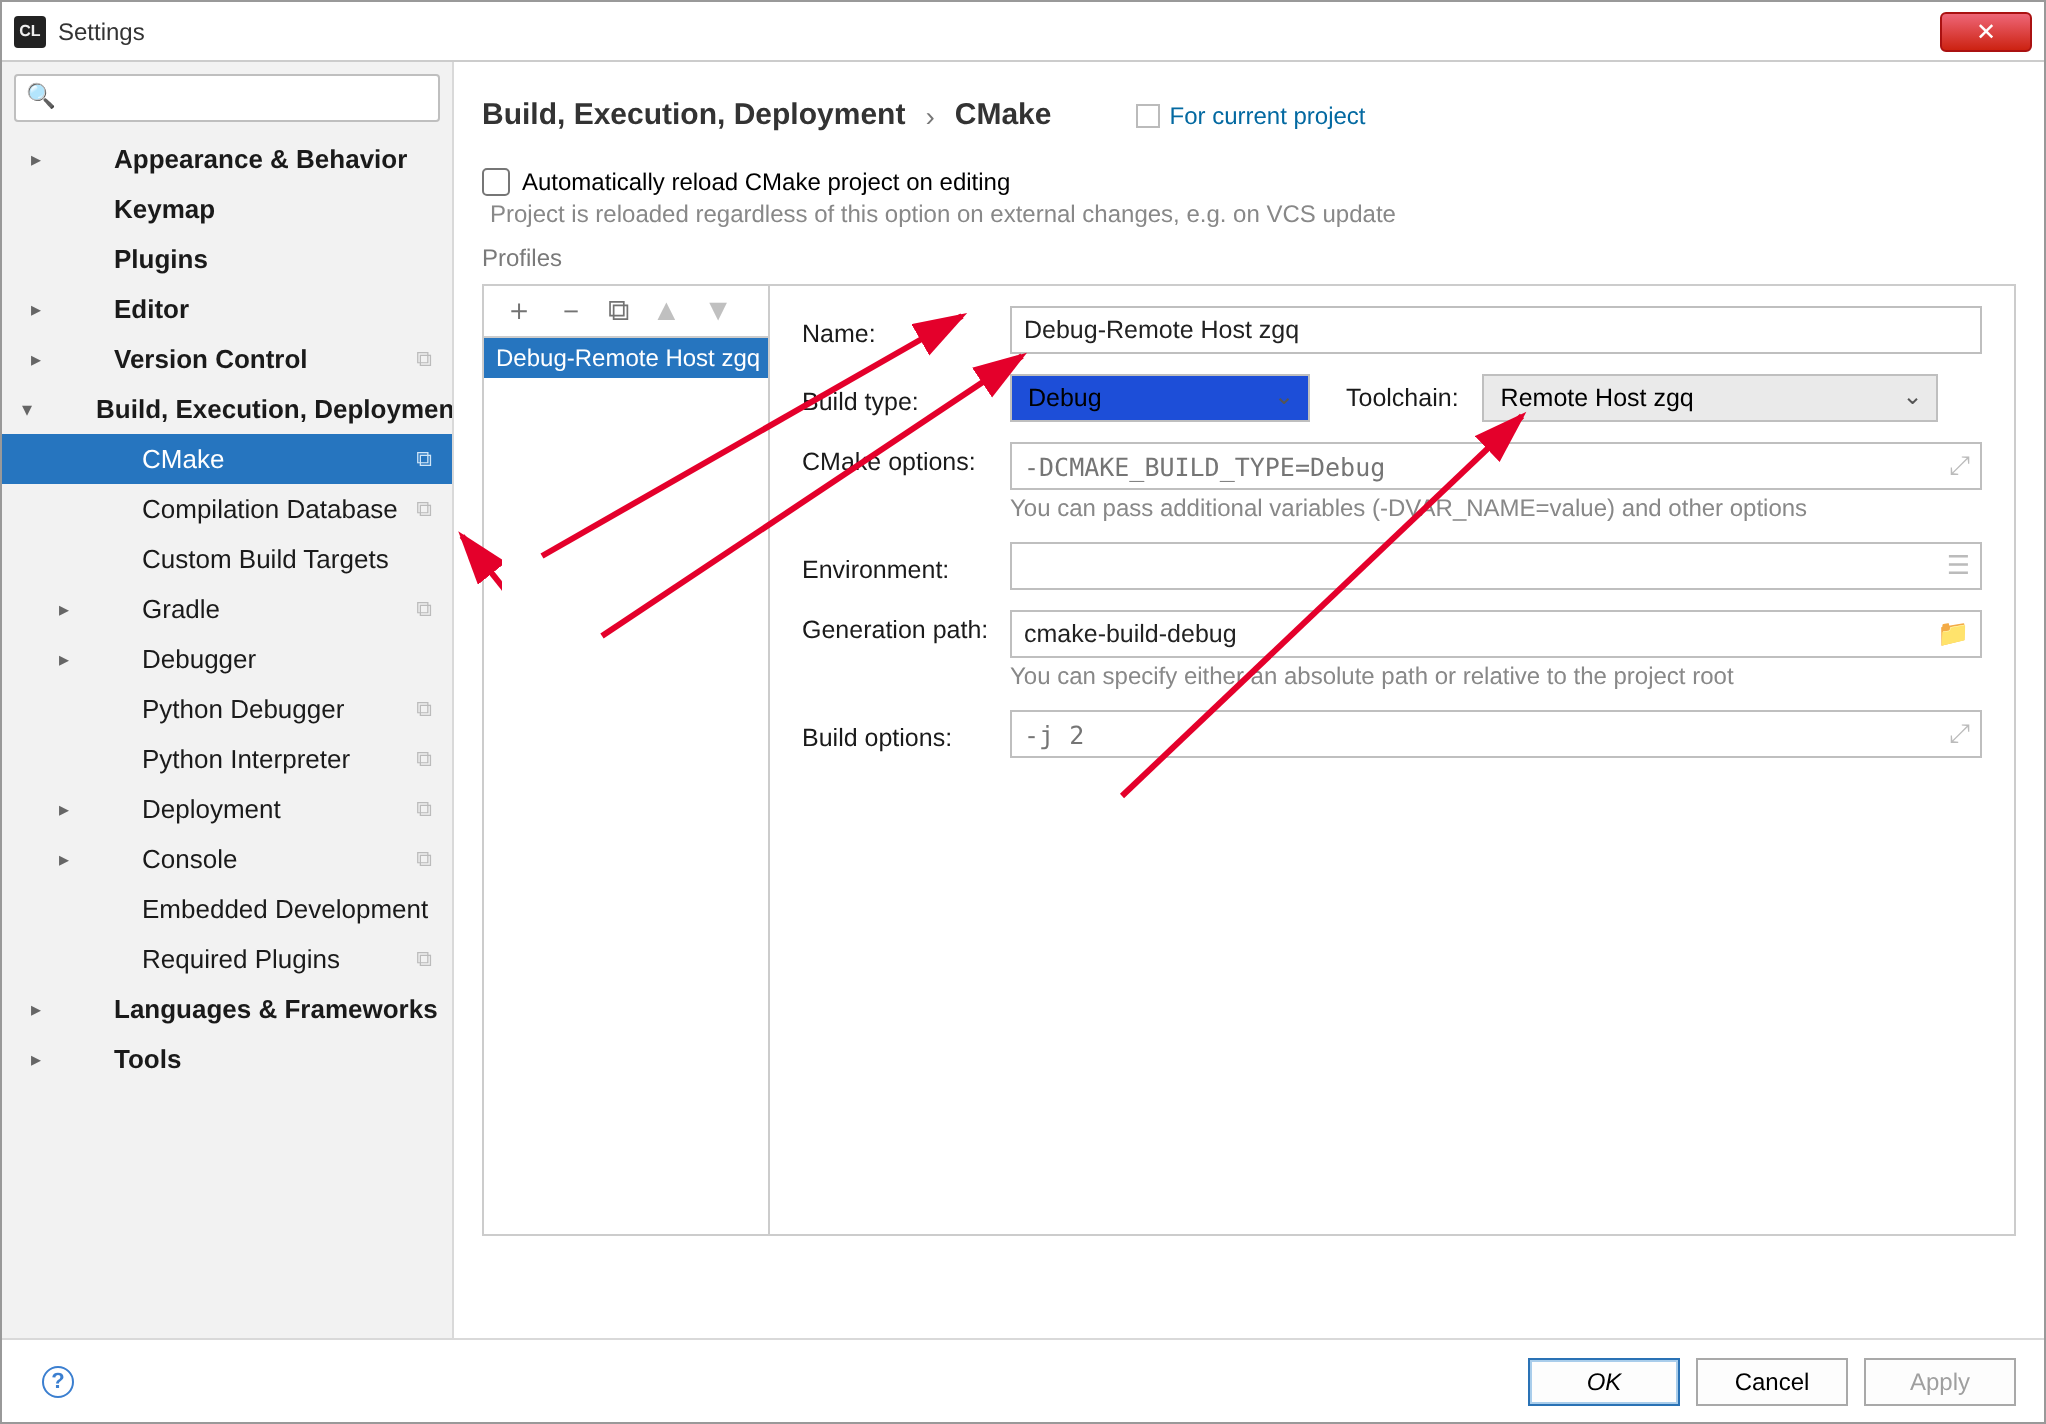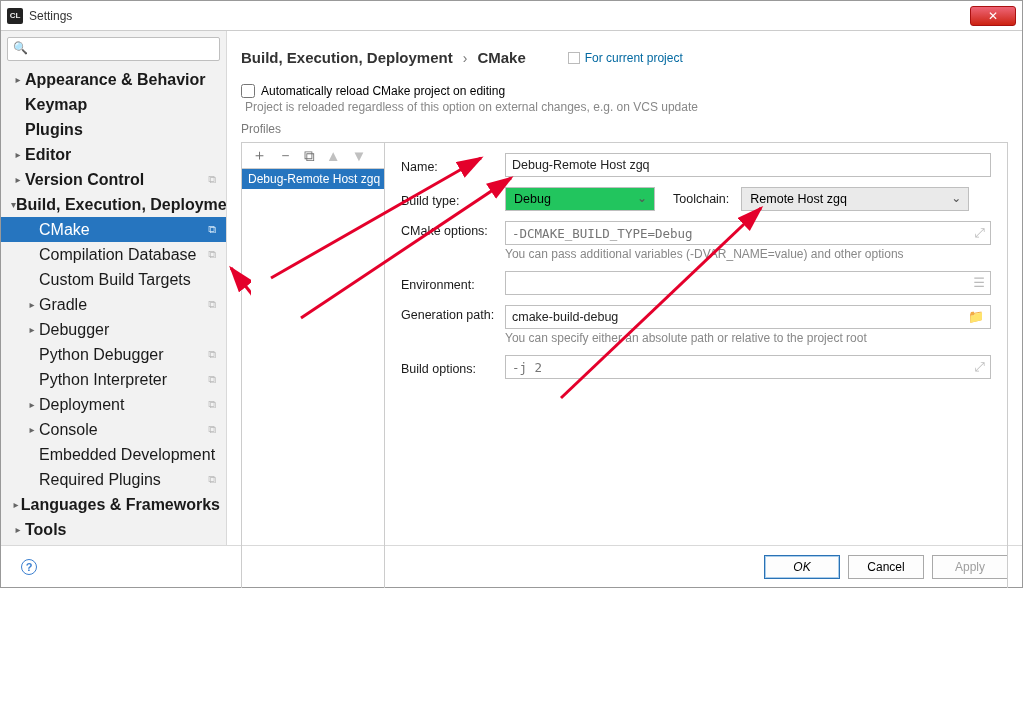--- a/index.html
+++ b/index.html
@@ -1,34 +1,34 @@
 <!DOCTYPE html>
 <html><head>
 <meta charset="utf-8">
 <style>
   * { box-sizing: border-box; margin: 0; padding: 0; font-family: "Segoe UI", Tahoma, sans-serif; }
   body { font-size: 12px; background: #fff; overflow: hidden; }
-  .window { width: 1023px; height: 588px; border: 1px solid #999; display: flex; flex-direction: column; position: relative; }
+  .window { width: 1023px; height: 712px; border: 1px solid #999; display: flex; flex-direction: column; position: relative; }
   .titlebar { height: 30px; display: flex; align-items: center; padding: 0 2px; border-bottom: 1px solid #ccc; background: #fff; }
   .titlebar .app-icon { width: 16px; height: 16px; background:#222; color:#eee; font-size:8px; font-weight:bold; display:flex; align-items:center; justify-content:center; margin-left:4px; border-radius:2px;}
   .titlebar .title { margin-left: 6px; font-size: 12px; color:#333; flex:1; }
   .close-btn { width: 46px; height: 20px; background: linear-gradient(#e67,#c21); border:1px solid #a11; border-radius:3px; display:flex; align-items:center; justify-content:center; color:#fff; font-size:12px; cursor:pointer; margin-right:4px;}
   .content { flex:1; display:flex; min-height:0; }
   .sidebar { width: 226px; background:#f2f2f2; border-right:1px solid #d9d9d9; display:flex; flex-direction:column; }
   .search-wrap { padding: 6px 6px 4px 6px; }
   .search { width:100%; height:24px; border:1px solid #bfbfbf; border-radius:2px; padding: 0 6px 0 22px; font-size:12px; color:#888; background:#fff; }
   .search-wrap { position:relative; }
   .search-icon { position:absolute; left:12px; top:10px; color:#aaa; font-size:12px; pointer-events:none;}
   .tree { flex:1; overflow:auto; padding-top:2px; }
   .tree-item { display:flex; align-items:center; height:25px; padding: 0 6px 0 10px; color:#1a1a1a; cursor:pointer; white-space:nowrap; position:relative;}
   .tree-item .arrow { width:14px; color:#666; font-size:10px; display:inline-flex; justify-content:center;}
   .tree-item.expanded > .arrow::before { content:"▾"; }
   .tree-item.collapsed > .arrow::before { content:"▸"; }
   .tree-item.leaf > .arrow { visibility:hidden; }
-  .tree-item .label { font-size:16px; }
+  .tree-item .label { font-size:13px;margin-left:32px; }
   .tree-item.bold .label { font-weight:bold; }
   .d1 { padding-left: 24px; }
   .tree-item .badge { position:absolute; right:10px; color:#bbb; font-size:11px;}
   .tree-item.selected { background:#2675BF; color:#fff; }
   .tree-item.selected .label { color:#fff; }
   .tree-item.selected .badge { color:#cfe5f7; }
   .main { flex:1; display:flex; flex-direction:column; padding: 18px 14px 0 14px; min-width:0; position:relative;}
   .breadcrumb { font-size:15px; color:#333; display:flex; align-items:center; gap:10px; margin-bottom:18px;}
   .breadcrumb .bc-sep { color:#777; font-size:14px; }
   .breadcrumb .bc-main { font-weight:bold; }
@@ -46,21 +46,21 @@
   .profiles-toolbar .disabled { color:#c0c0c0; cursor:default;}
   .profiles-list { flex:1; }
   .profile-item { height:20px; padding:1px 6px; background:#2675BF; color:#fff; font-size:12px; display:flex; align-items:center; white-space:nowrap; overflow:hidden;}
   .profiles-right { flex:1; padding: 10px 16px 0 16px; overflow:hidden;}
   .form-row { display:flex; align-items:center; margin-bottom:10px; }
   .form-row.tall { align-items:flex-start; }
   .form-label { width:104px; font-size:12.5px; color:#1a1a1a; padding-top:3px;}
   .form-field { flex:1; }
   .txt { width:100%; height:24px; border:1px solid #bfbfbf; padding:0 6px; font-size:12.5px; color:#222; }
   .txt.mono { font-family: Consolas, monospace; color:#8b5cf6; }
-  .combo { width:150px; height:24px; border:1px solid #bfbfbf; padding:0 20px 0 8px; font-size:12.5px; background:#22c55e; display:flex; align-items:center; position:relative;}
+  .combo { width:150px; height:24px; border:1px solid #bfbfbf; padding:0 20px 0 8px; font-size:12.5px; background:#1d4ed8; display:flex; align-items:center; position:relative;}
   .combo::after{ content:"⌄"; position:absolute; right:7px; top:3px; color:#555; font-size:12px;}
   .combo.wide { width:228px; background:#eaeaea;}
   .dual { display:flex; align-items:center; gap:12px; }
   .dual .sub-label { font-size:12.5px; color:#1a1a1a; margin-left:6px;}
   .field-hint { color:#888; font-size:12px; margin-top:2px; }
   .input-with-icon { position:relative; }
   .input-right-icon { position:absolute; right:6px; top:4px; color:#bbb; font-size:13px;}
   .profiles-wrap { position:relative; }
   .footer { height:42px; border-top:1px solid #d9d9d9; display:flex; align-items:center; justify-content:flex-end; gap:8px; padding:0 14px; }
   .footer .help { margin-right:auto; color:#3b7fd0; width:16px;height:16px;border:1.5px solid #3b7fd0;border-radius:50%;display:flex;align-items:center;justify-content:center;font-size:11px;font-weight:bold; margin-left:6px; cursor:pointer;}

